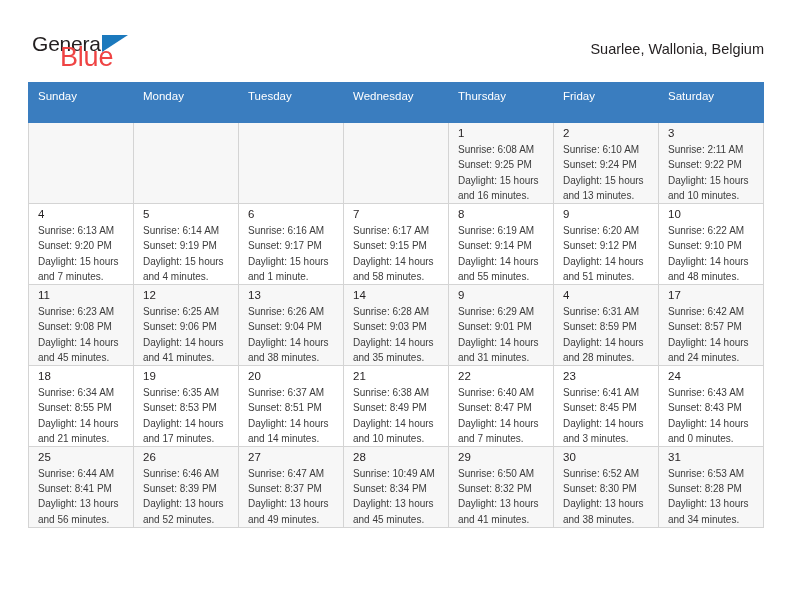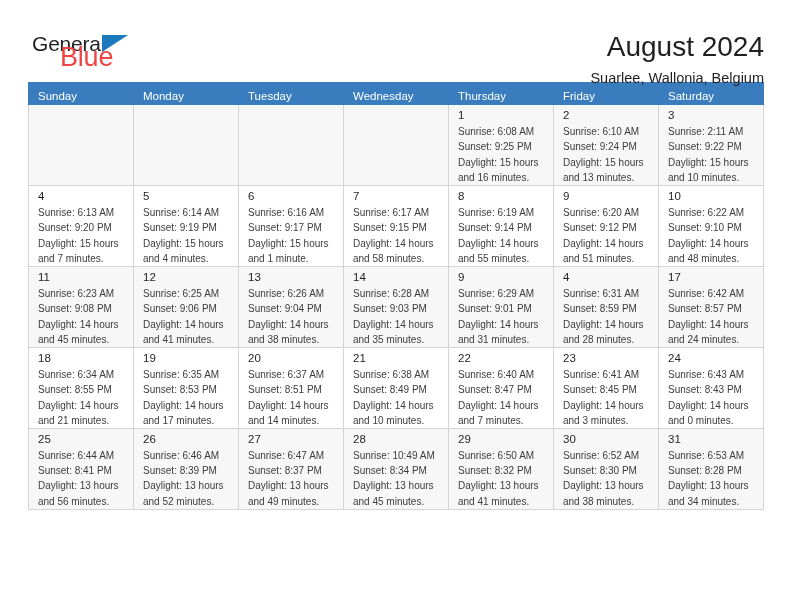--- a/index.html
+++ b/index.html
@@ -85,21 +85,21 @@
     border-collapse: collapse;
     table-layout: fixed;
     width: 736px;
   }
   .calendar th {
     background: #3a7dbf;
     color: #ffffff;
     font-size: 11.5px;
     font-weight: normal;
     text-align: left;
-    padding: 6px 0 2px 9px;
+    padding: 6px 0 20px 9px;
     border: 1px solid #3a7dbf;
     height: 13px;
   }
   .calendar td {
     vertical-align: top;
     border: 1px solid #d4d4d4;
     padding: 0;
     height: 76px;
     width: 105.14px;
     background: #ffffff;
@@ -129,21 +129,20 @@
 
   <div class="header">
 
     <div class="logo">
       <span class="logo-general">General</span>
       <span class="logo-mark"></span>
       <span class="logo-blue">Blue</span>
     </div>
 
     <div class="title-block">
-      <div class="cal-title">August 2024</div>
       <div class="cal-subtitle">Suarlee, Wallonia, Belgium</div>
     </div>
 
   </div>
 
   <table class="calendar">
     <thead>
       <tr>
         <th>Sunday</th>
         <th>Monday</th>

